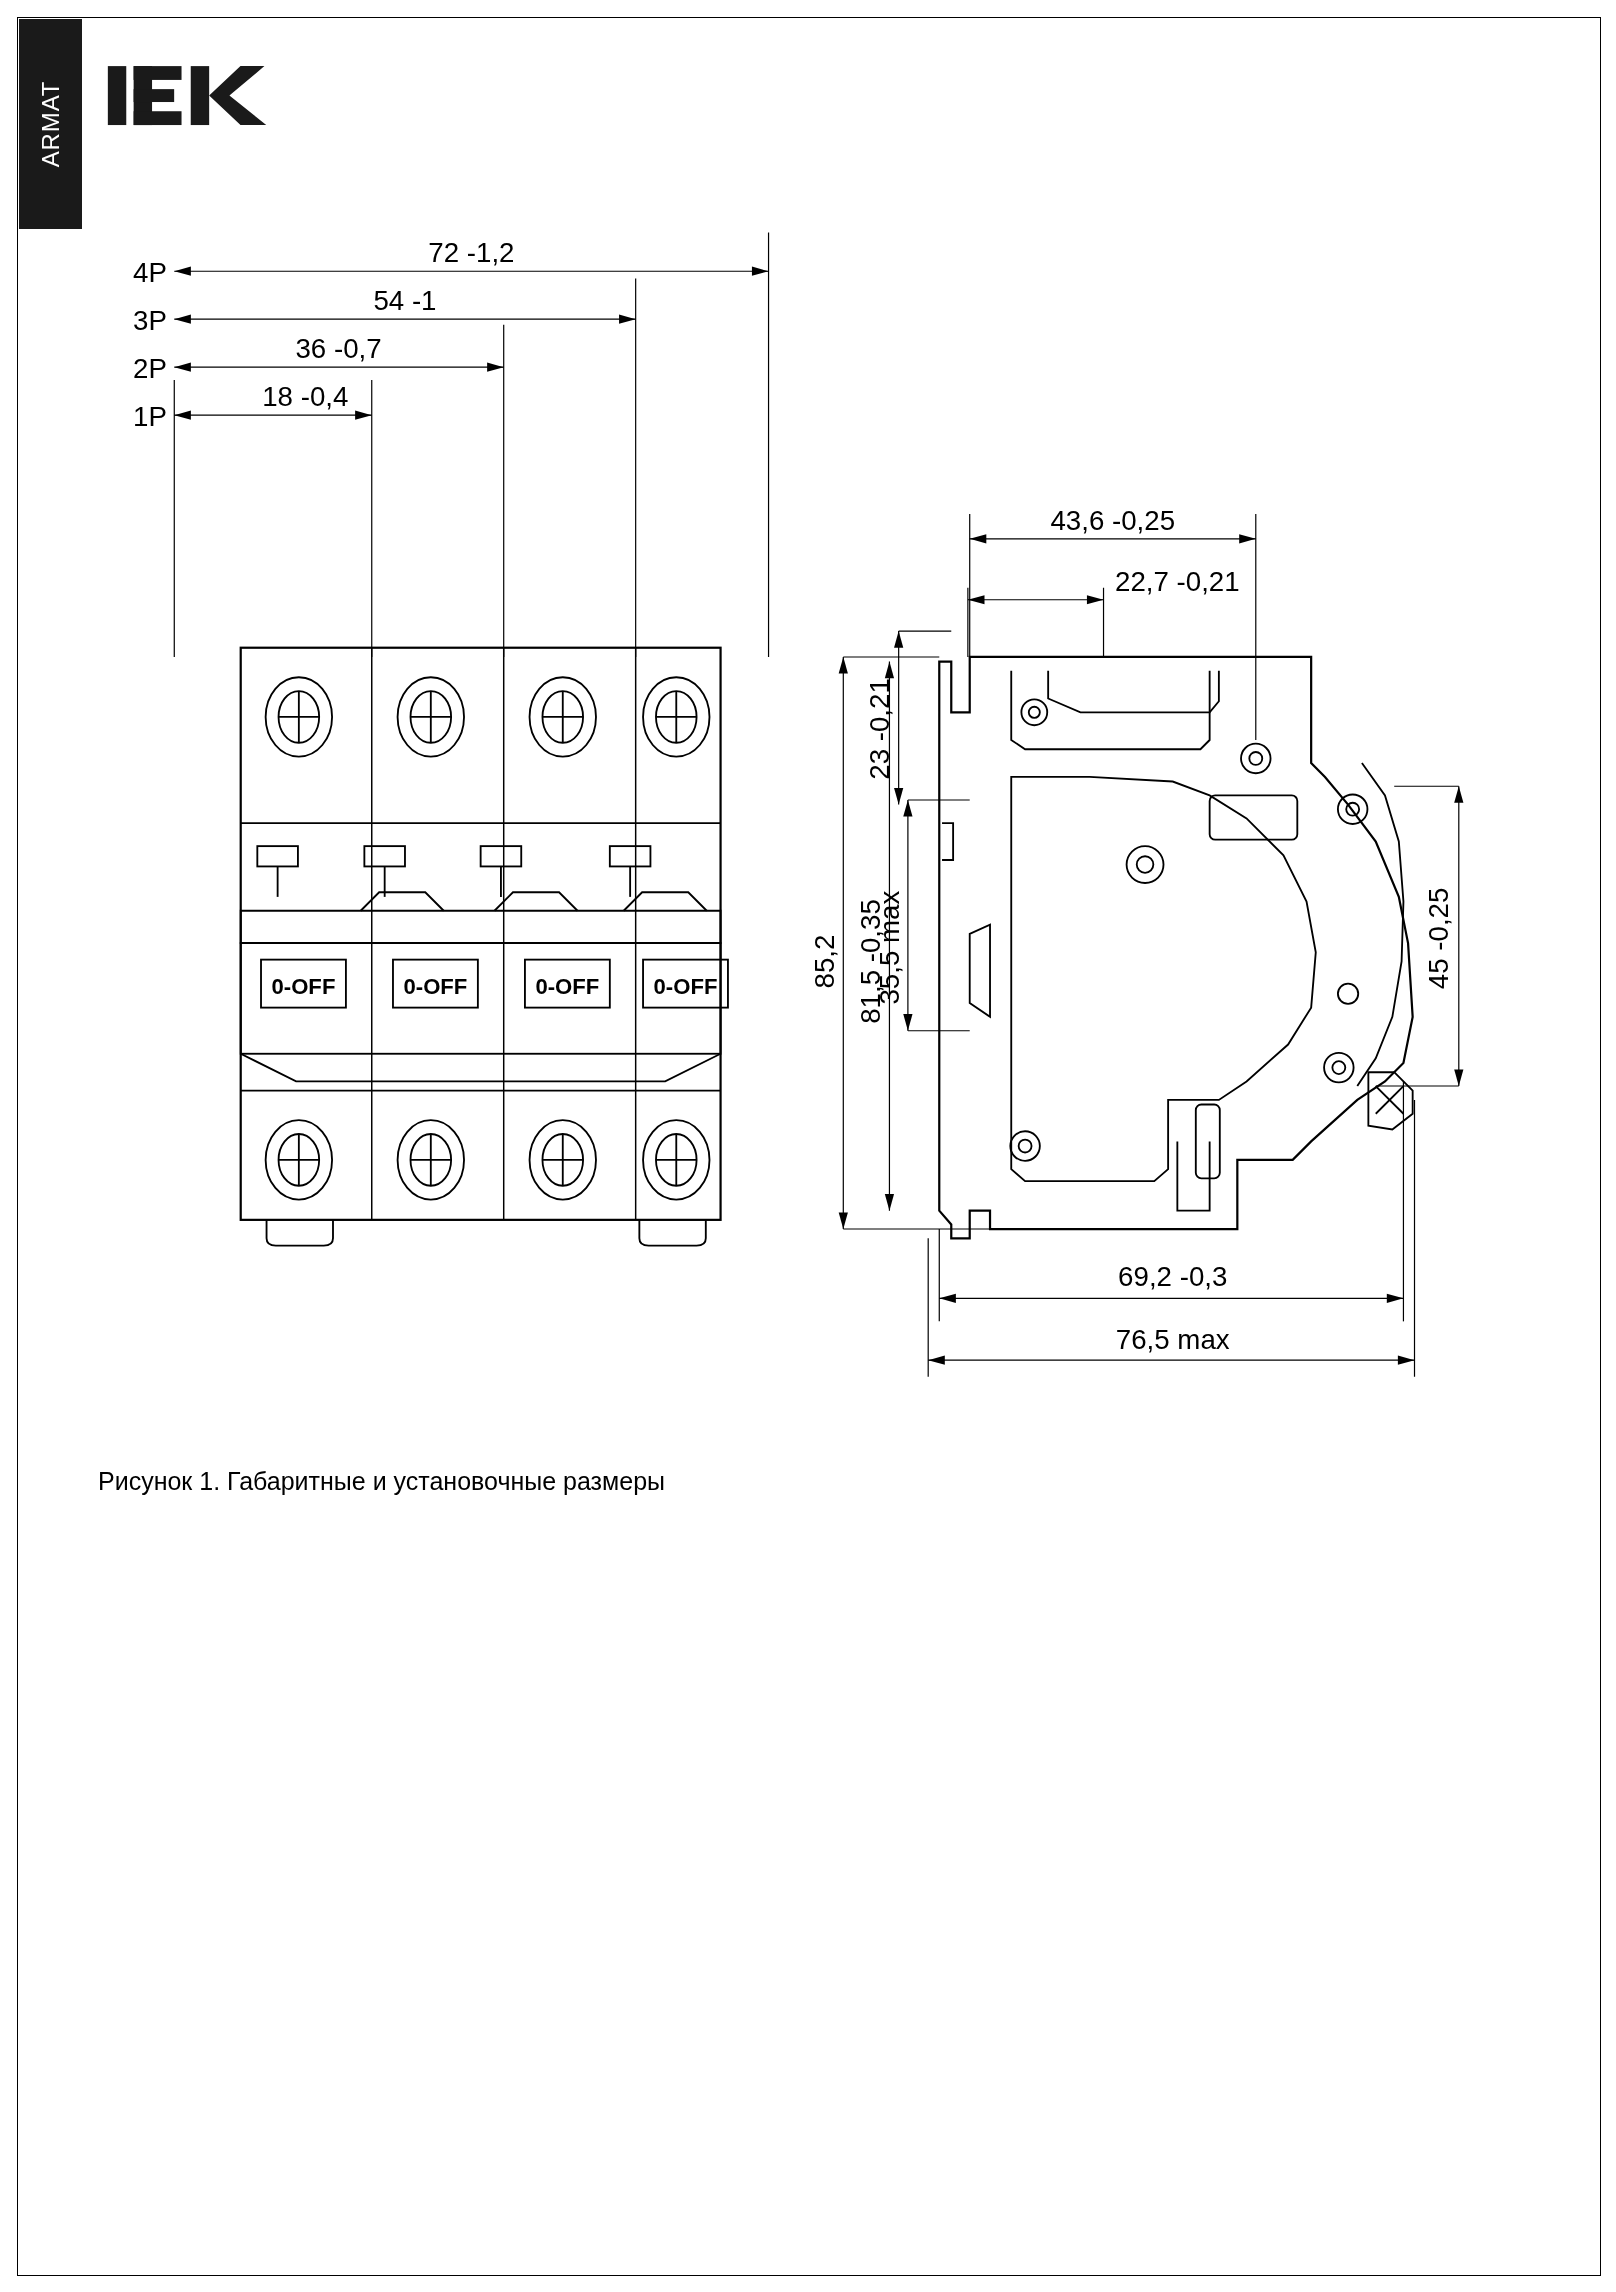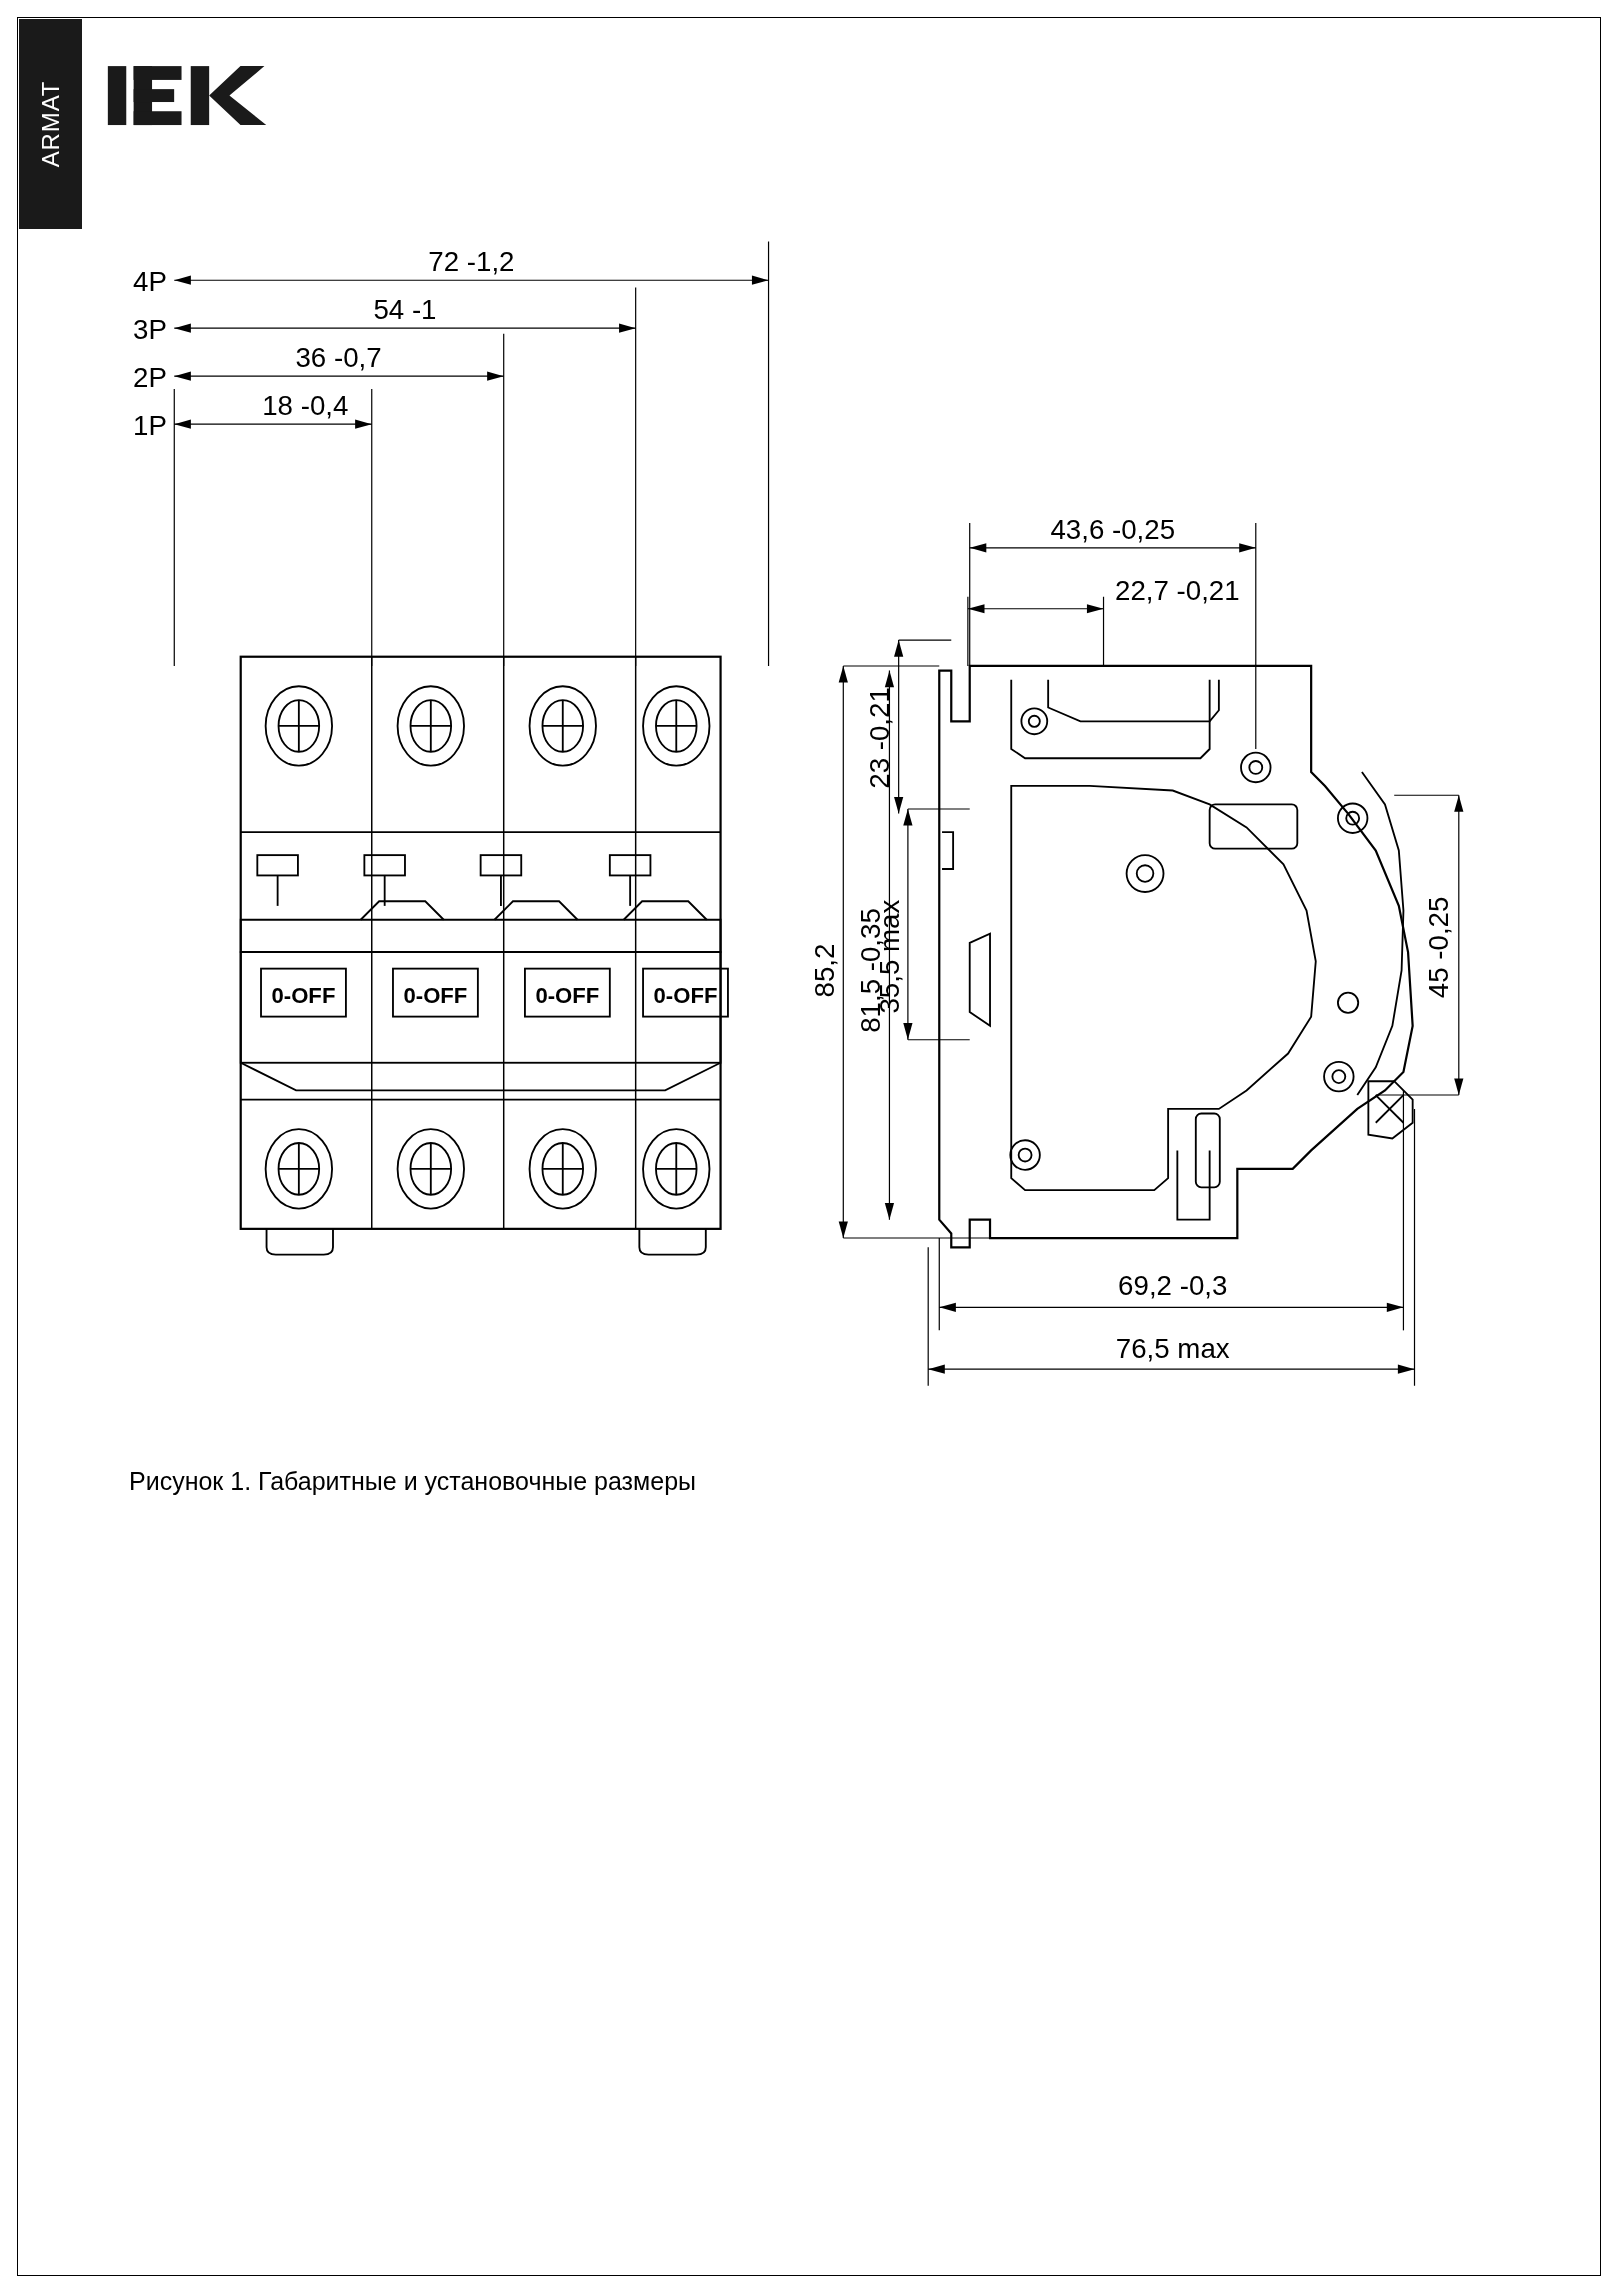--- a/index.html
+++ b/index.html
@@ -58,28 +58,28 @@
     left: 106px;
     top: 55px;
     width: 175px;
     height: 83px;
   }
 
   
   .drawing {
     position: absolute;
     left: 18.5px;
-    top: 20px;
+    top: 11px;
     width: 1584px;
     height: 2259px;
   }
 
   .caption {
     position: absolute;
-    left: 129px;
+    left: 98px;
     top: 1467px;
     font-size: 25px;
     color: #000;
     white-space: nowrap;
   }
 
   svg text {
     font-family: "Liberation Sans", sans-serif;
     fill: #000;
   }

